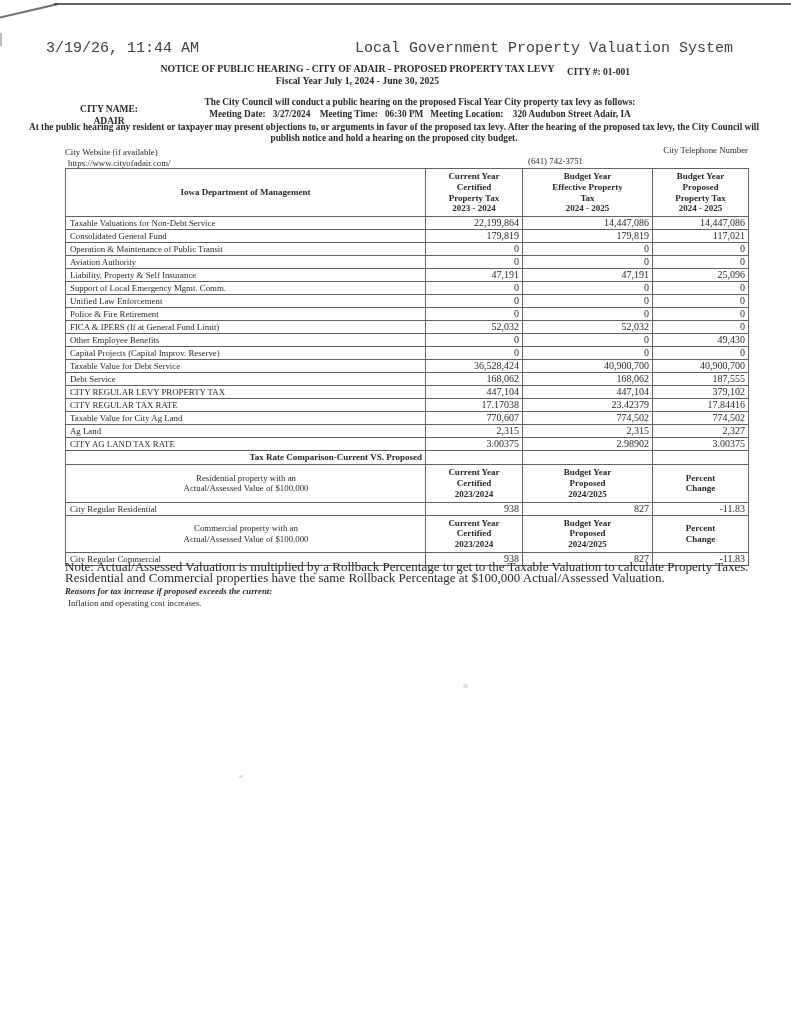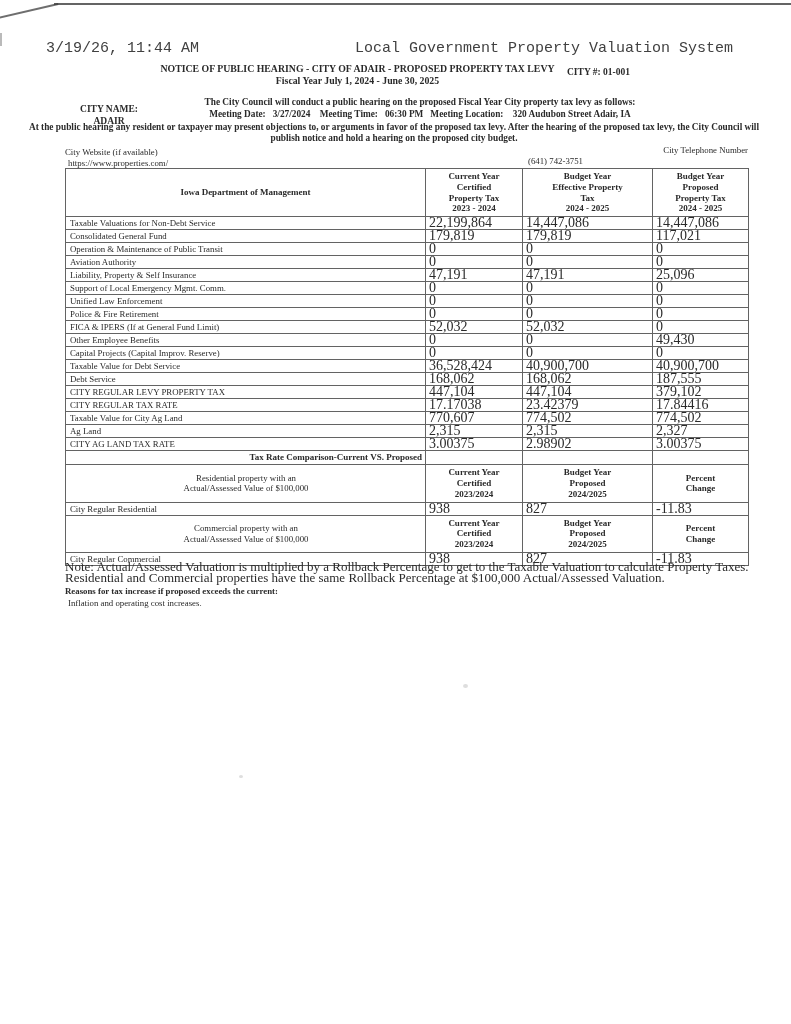--- a/index.html
+++ b/index.html
@@ -31,30 +31,30 @@
   .website-label { position:absolute; left:65px; top:147px; font-size:8.8px; }
   .website-url { position:absolute; left:68px; top:158px; font-size:8.8px; }
   .phone-label { position:absolute; left:548px; top:145px; width:200px; text-align:right; font-size:8.8px; }
   .phone-number { position:absolute; left:528px; top:156px; width:200px; text-align:left; font-size:8.8px; }
 
   
   table.levy { position:absolute; left:65px; top:168px; width:683px; border-collapse:collapse; table-layout:fixed; }
   table.levy th, table.levy td { border:1px solid #636363; overflow:hidden; }
   table.levy thead th { font-weight:bold; font-size:9px; line-height:10.8px; text-align:center; vertical-align:middle; padding:2px 1px; height:46px; }
   td.cell-label { font-size:8.8px; text-align:left; padding:0 3px 0 4px; height:13px; line-height:12px; white-space:nowrap; }
-  td.cell-num { font-size:14px; text-align:left; padding:0 3px; height:13px; line-height:12px; white-space:nowrap; }
+  td.cell-num { font-size:10px; text-align:right; padding:0 3px; height:13px; line-height:12px; white-space:nowrap; }
   tr.cmp-title td { font-weight:bold; font-size:9px; text-align:right; padding:0 3px 1px 4px; height:14px; line-height:12px; border-top:1.5px solid #555; }
   tr.cmp-head td { height:37px; vertical-align:middle; }
   td.cmp-label { font-size:8.8px; line-height:10.5px; text-align:center; padding:2px 3px 2px 4px; white-space:pre-line; }
   td.cmp-col { font-weight:bold; font-size:9px; line-height:10.8px; text-align:center; white-space:pre-line; padding:2px 1px; }
   .pre-line { white-space:pre-line; }
 
   
   .note-text { position:absolute; left:65px; top:562px; width:686px; font-size:13px; line-height:10.5px; }
-  .reasons-label { position:absolute; left:65px; top:586px; font-weight:bold; font-size:8.8px; }
+  .reasons-label { position:absolute; left:65px; top:586px; font-weight:bold; font-size:8.8px;font-style:italic; }
   .reasons-text { position:absolute; left:68px; top:598px; font-size:8.8px; }
 </style>
 </head>
 <body>
 
 <div class="scan-top-line"></div>
 <div class="scan-top-curve"></div>
 <div class="scan-left-tick"></div>
 <div class="speck speck-1"></div>
 <div class="speck speck-2"></div>
@@ -70,21 +70,21 @@
   <div>NOTICE OF PUBLIC HEARING - CITY OF ADAIR - PROPOSED PROPERTY TAX LEVY</div>
   <div>Fiscal Year July 1, 2024 - June 30, 2025</div>
 </div>
 <div class="city-number">CITY #: 01-001</div>
 
 <div class="hearing-intro">The City Council will conduct a public hearing on the proposed Fiscal Year City property tax levy as follows:</div>
 <div class="meeting-line">Meeting Date:   3/27/2024    Meeting Time:   06:30 PM   Meeting Location:    320 Audubon Street Adair, IA</div>
 <div class="hearing-note">At the public hearing any resident or taxpayer may present objections to, or arguments in favor of the proposed tax levy. After the hearing of the proposed tax levy, the City Council will publish notice and hold a hearing on the proposed city budget.</div>
 
 <div class="website-label">City Website (if available)</div>
-<div class="website-url">https://www.properties.com/</div>
+<div class="website-url">https://www.cityofadair.com/</div>
 <div class="phone-label">City Telephone Number</div>
 <div class="phone-number">(641) 742-3751</div>
 
 <table class="levy">
   <colgroup>
     <col style="width:360px">
       <col style="width:97px">
       <col style="width:130px">
       <col style="width:96px">
   </colgroup>

